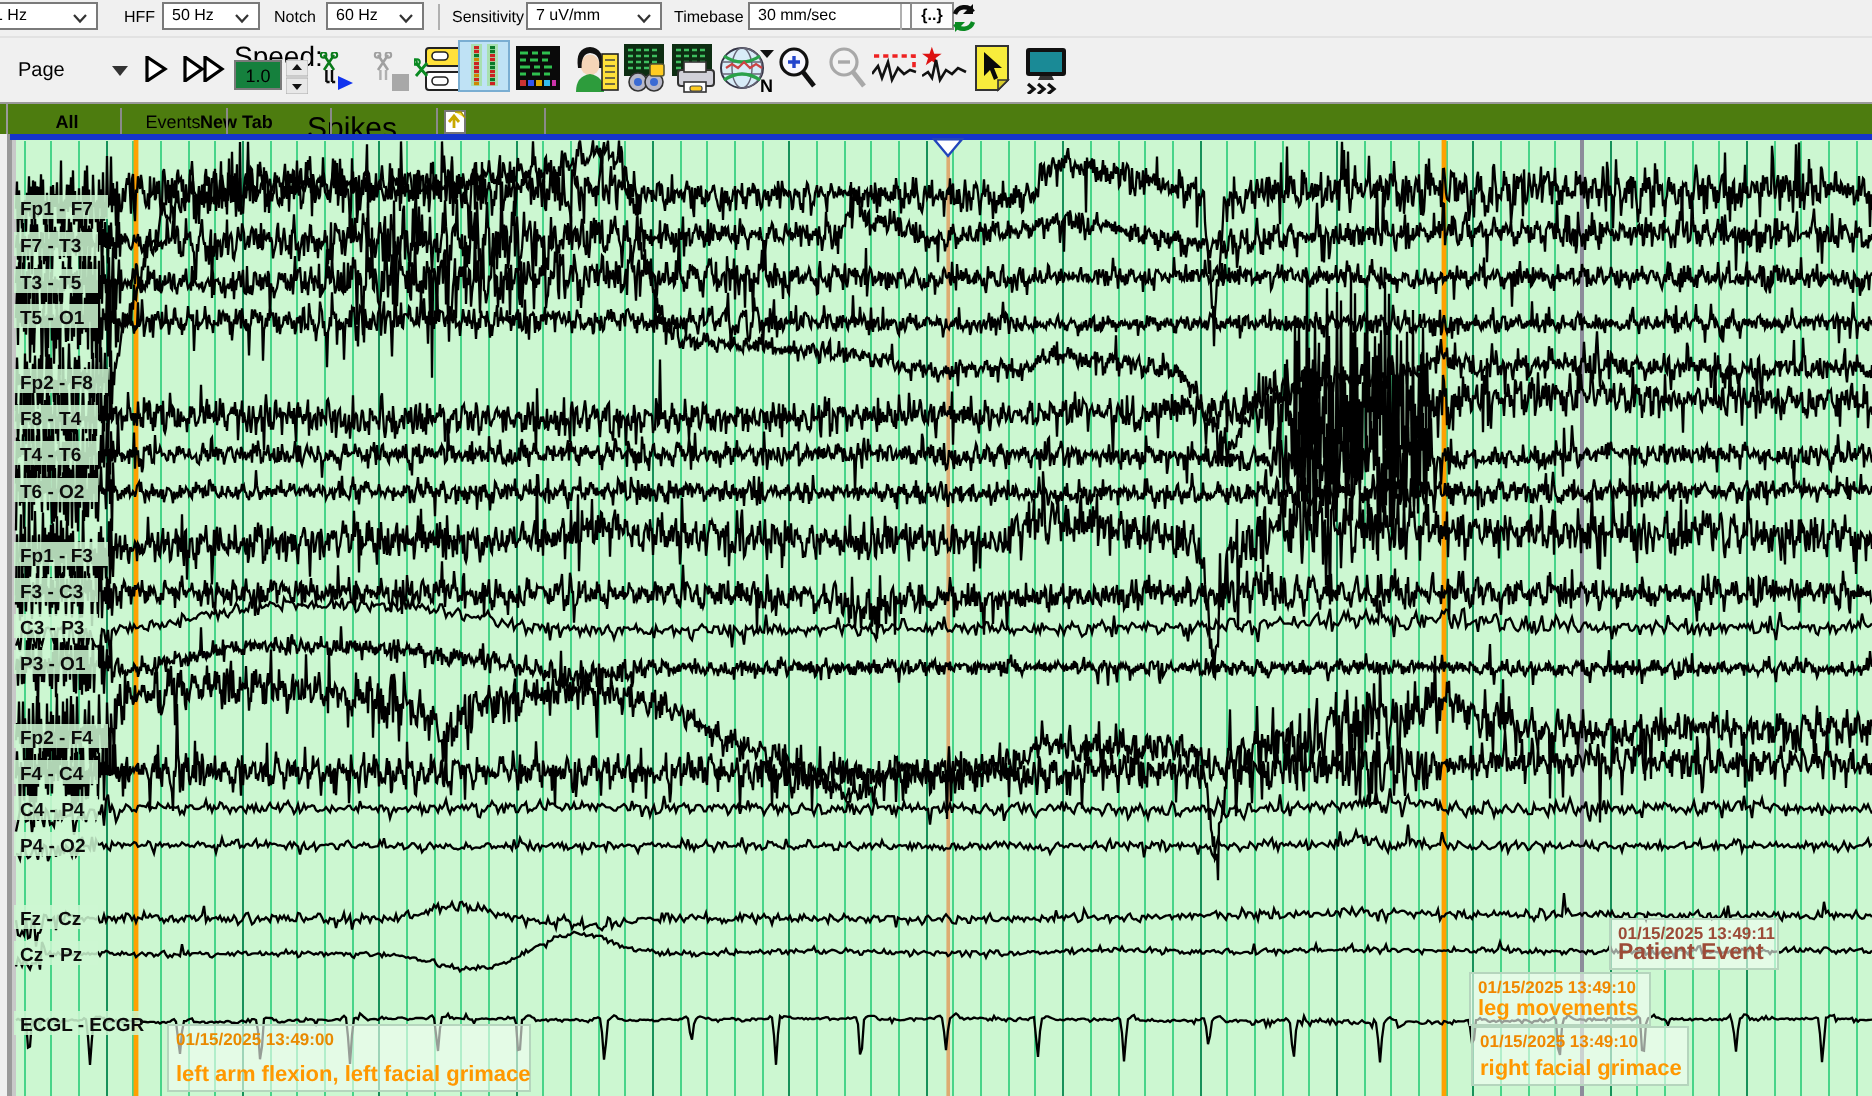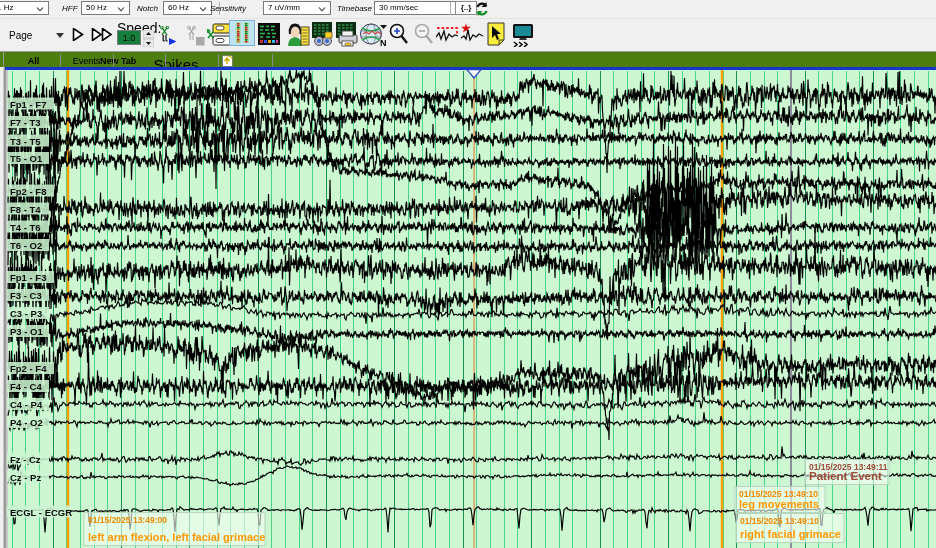--- a/index.html
+++ b/index.html
@@ -1,18 +1,18 @@
 <!DOCTYPE html>
 <html><head><meta charset="utf-8"><style>
 * { margin:0; padding:0; box-sizing:border-box; }
 body { width:936px; height:548px; font-family:"Liberation Sans", sans-serif; background:#f0f0f0; overflow:hidden; }
 #app { position:relative; width:936px; height:548px; }
 .cb { position:absolute; top:1px; height:14px; background:#fff; border:1px solid #7a7a7a; font-size:8px; color:#000; line-height:12px; padding-left:4px; }
 .cb .chev { position:absolute; right:4px; top:5px; }
-.lb { position:absolute; top:4px; font-size:8px; color:#000;font-style:italic; }
+.lb { position:absolute; top:4px; font-size:8px; color:#000; }
 .sep { position:absolute; top:2px; width:1px; height:13px; background:#b0b0b0; }
 .btn { position:absolute; top:1px; height:14px; background:#fdfdfd; border:1px solid #8a8a8a; font-size:8px; font-weight:bold; text-align:center; line-height:12px; }
 #row1 { position:absolute; left:0; top:0; width:936px; height:18px; background:#f0f0f0; }
 #row2 { position:absolute; left:0; top:18px; width:936px; height:30px; background:#f0f0f0; border-top:1px solid #e2e2e2; }
 #tabs { position:absolute; left:0; top:51px; width:936px; height:16px; background:#4d7c0f; border-top:1px solid #9a9a9a; }
 #tabs:before { content:""; position:absolute; left:3px; top:0; width:1px; height:16px; background:#9a9a9a; }
 </style></head><body>
 <div id="app">
 <div id="row1">
       <div class="cb" style="left:-8px;width:57px"><span>1 Hz</span><svg class="chev" width="8" height="5">
@@ -20,21 +20,21 @@
         </svg></div>
       <div class="lb" style="left:62px">HFF</div>
       <div class="cb" style="left:81px;width:49px"><span>50 Hz</span><svg class="chev" width="8" height="5">
           <path d="M1,0.5 L4,3.8 L7,0.5" fill="none" stroke="#333" stroke-width="1.1"></path>
         </svg></div>
       <div class="lb" style="left:137px">Notch</div>
       <div class="cb" style="left:163px;width:49px"><span>60 Hz</span><svg class="chev" width="8" height="5">
           <path d="M1,0.5 L4,3.8 L7,0.5" fill="none" stroke="#333" stroke-width="1.1"></path>
         </svg></div>
       <div class="sep" style="left:219px"></div>
-      <div class="lb" style="left:210px">Sensitivity</div>
+      <div class="lb" style="left:226px">Sensitivity</div>
       <div class="cb" style="left:263px;width:68px"><span>7 uV/mm</span><svg class="chev" width="8" height="5">
           <path d="M1,0.5 L4,3.8 L7,0.5" fill="none" stroke="#333" stroke-width="1.1"></path>
         </svg></div>
       <div class="lb" style="left:337px">Timebase</div>
       <div class="cb" style="left:374px;width:94px"><span>30 mm/sec</span><svg class="chev" width="8" height="5">
           <path d="M1,0.5 L4,3.8 L7,0.5" fill="none" stroke="#333" stroke-width="1.1"></path>
         </svg></div>
       <div class="sep" style="left:450px"></div>
       <div class="btn" style="left:455px;width:22px">{..}</div>
       <svg style="position:absolute;left:475px;top:2px" width="14" height="14" viewBox="0 0 14 14">

